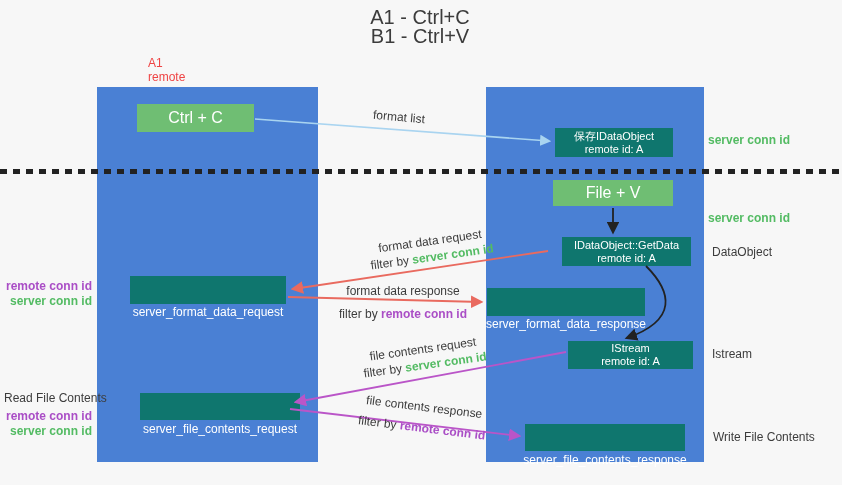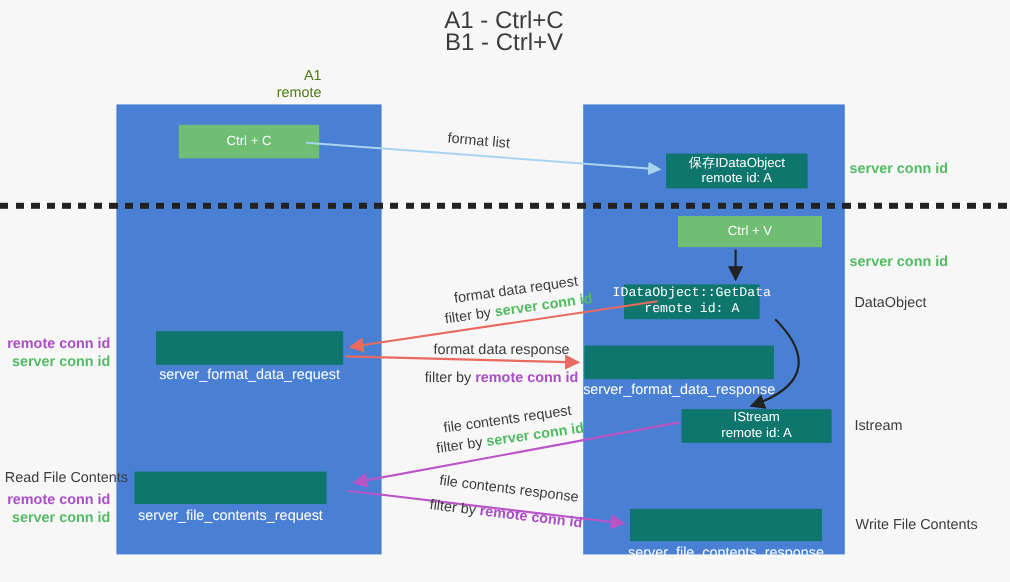--- a/index.html
+++ b/index.html
@@ -7,53 +7,53 @@
   body { font-family:"Liberation Sans", sans-serif; }
   .canvas { position:relative; width:842px; height:485px; background:#f7f7f7; overflow:hidden; }
 
   .col { position:absolute; top:87px; height:375px; background:#4a80d4; z-index:1; }
   .col.left  { left:97px;  width:221px; }
   .col.right { left:486px; width:218px; }
 
   .title { position:absolute; left:320px; top:8px; width:200px; text-align:center;
            font-size:20px; line-height:19px; color:#3c3c3c; z-index:2; }
 
-  .colhead { position:absolute; top:56px; width:120px; text-align:right;
-             font-size:12px; line-height:14px; color:#4d7c0f; z-index:2; }
+  .colhead { position:absolute; top:56px; width:120px; text-align:left;
+             font-size:12px; line-height:14px; color:#ef4444; z-index:2; }
   .colhead.left  { left:148px; }
   .colhead.right { left:537px; }
 
   .divider { position:absolute; left:0; top:169px; width:842px; height:5px; z-index:6;
              background:repeating-linear-gradient(to right,#222 0,#222 7px,transparent 7px,transparent 13px); }
 
   .node { position:absolute; z-index:4; color:#fff; display:flex; flex-direction:column;
           align-items:center; justify-content:center; text-align:center; }
-  .node.green  { background:#6fbe73; font-size:11px;margin-left:12px; }
+  .node.green  { background:#6fbe73; font-size:16px; }
   .node.orange { background:#0f766e; }
   .node .l2 { font-size:11px; line-height:13px; }
   .node .l1s { font-size:12px;margin-top:44px; }
 
   .n-ctrlc    { left:137px; top:104px; width:117px; height:28px; }
   .n-saveobj  { left:555px; top:128px; width:118px; height:29px; }
   .n-ctrlv    { left:553px; top:180px; width:120px; height:26px; }
-  .n-getdata  { left:520px; top:237px; width:113px; height:29px;font-family:Liberation Mono, monospace; }
+  .n-getdata  { left:562px; top:237px; width:129px; height:29px; }
   .n-fmtreq   { left:130px; top:276px; width:156px; height:28px; }
   .n-fmtresp  { left:487px; top:288px; width:158px; height:28px; }
   .n-istream  { left:568px; top:341px; width:125px; height:28px; }
-  .n-filereq  { left:112px; top:393px; width:160px; height:27px; }
+  .n-filereq  { left:140px; top:393px; width:160px; height:27px; }
   .n-fileresp { left:525px; top:424px; width:160px; height:27px; }
 
   .lbl { position:absolute; font-size:12px; color:#3c3c3c; z-index:5; }
   .lbl .row { line-height:16px; white-space:nowrap; }
   .green-t  { color:#53bb63; font-weight:bold; }
   .purple-t { color:#aa4ec6; font-weight:bold; }
 
   .lbl-formatlist { left:373px; top:110px; transform:rotate(5deg); }
   .lbl-fmtreq  { left:356px; top:233px; width:150px; text-align:center; transform:rotate(-8deg); }
-  .lbl-fmtresp { left:352px; top:283px; width:132px; text-align:center; }
+  .lbl-fmtresp { left:337px; top:283px; width:132px; text-align:center; }
   .lbl-fmtresp .row2 { margin-top:7px; }
   .lbl-filereq { left:353px; top:341px; width:142px; text-align:center; transform:rotate(-8deg); }
   .lbl-fileresp{ left:352px; top:399px; width:142px; text-align:center; transform:rotate(7deg); }
   .lbl-fileresp .row2 { margin-top:5px; }
 
   .ann-left { position:absolute; left:6px; width:86px; text-align:right; font-size:12px;
               line-height:15px; font-weight:bold; z-index:5; }
   .ann-left.top { top:279px; }
   .ann-left.bottom { top:409px; }
   .ann-readfile  { left:4px;  top:391px; }
@@ -90,21 +90,21 @@
   <div class="node green n-ctrlc">
     <div>Ctrl + C</div>
   </div>
 
   <div class="node orange n-saveobj">
     <div class="l2">保存IDataObject</div>
     <div class="l2">remote id: A</div>
   </div>
 
   <div class="node green n-ctrlv">
-    <div>Ctrl + V</div>
+    <div>File + V</div>
   </div>
 
   <div class="node orange n-getdata">
     <div class="l2">IDataObject::GetData</div>
     <div class="l2">remote id: A</div>
   </div>
 
   <div class="node orange n-fmtreq">
     <div class="l1s">server_format_data_request</div>
   </div>

